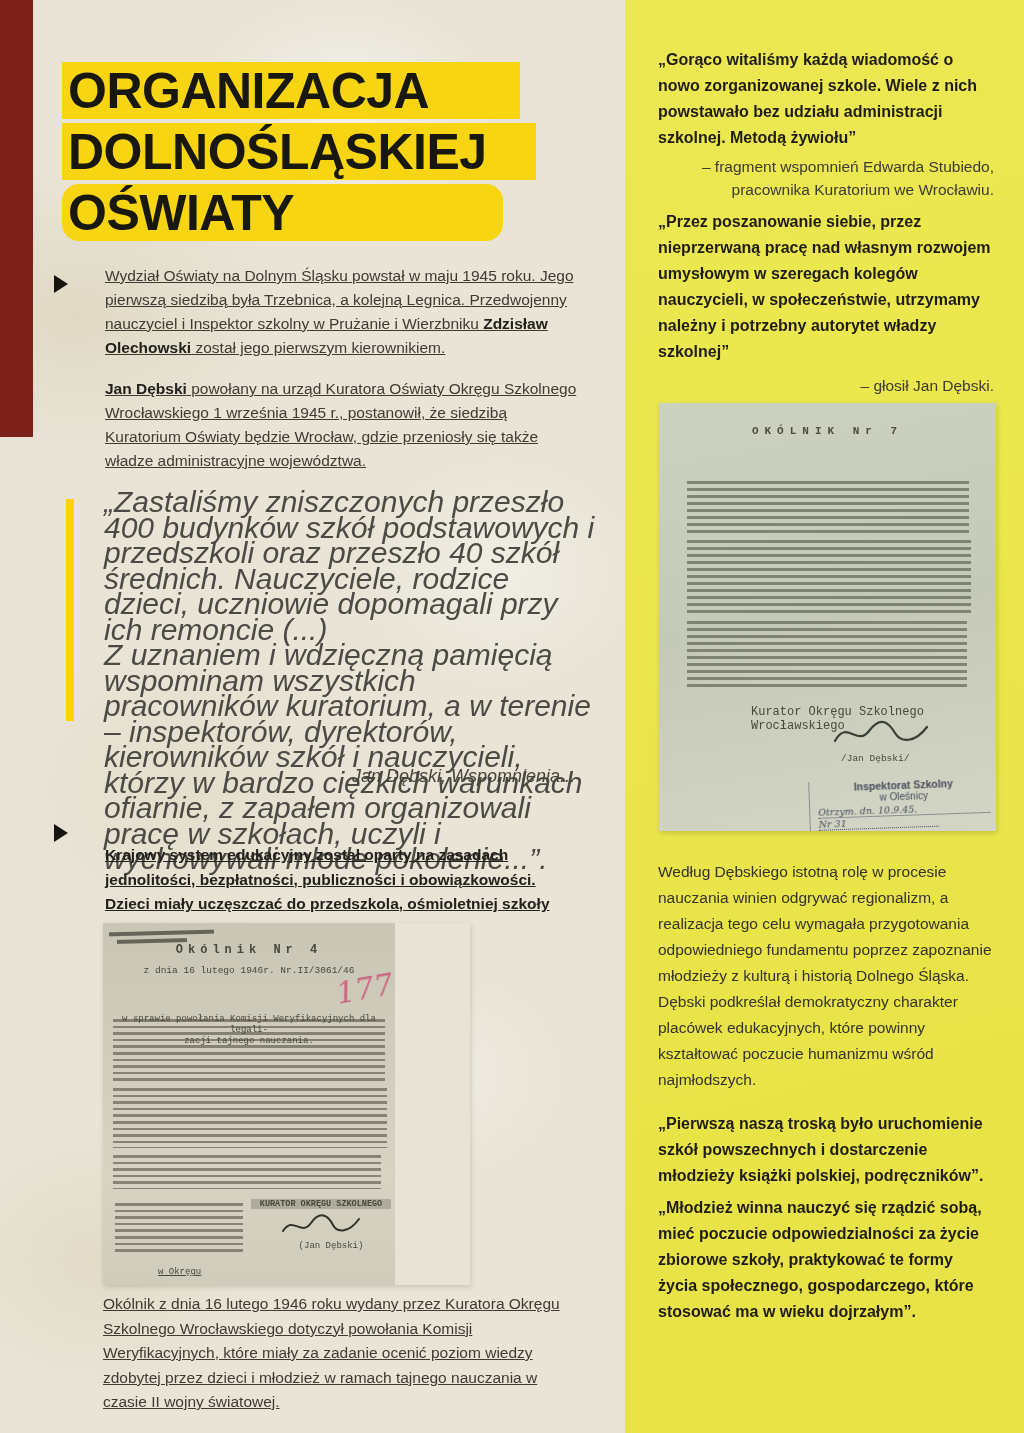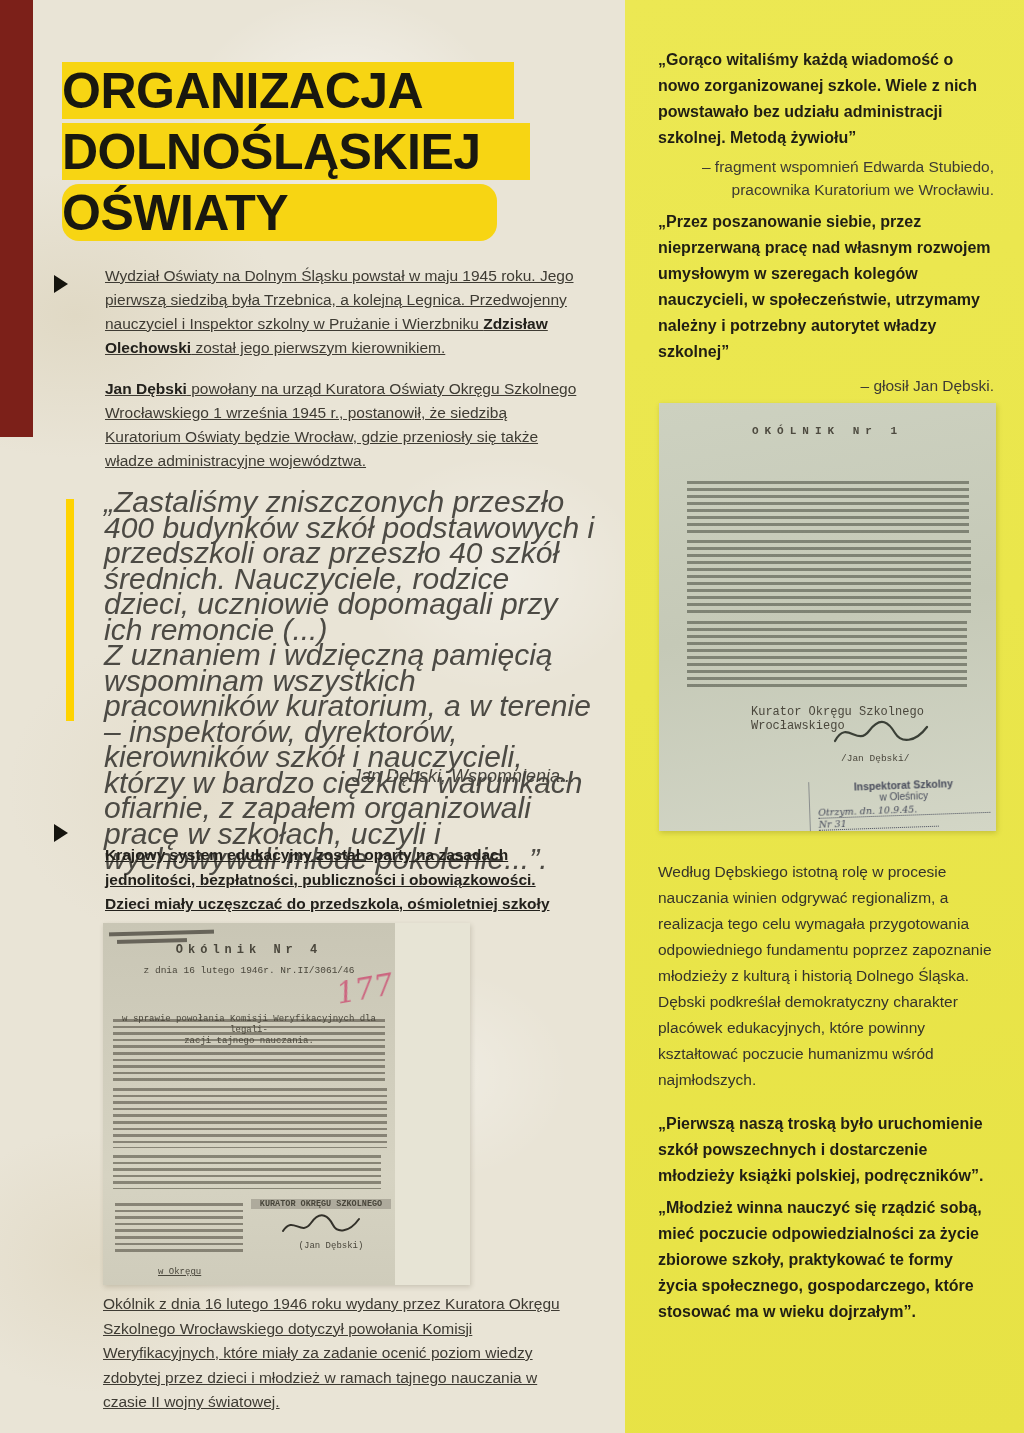--- a/index.html
+++ b/index.html
@@ -11,21 +11,21 @@
       radial-gradient(ellipse 320px 220px at 12% 22%, rgba(201,188,152,.28), transparent 65%),
       radial-gradient(ellipse 260px 200px at 55% 8%, rgba(255,255,255,.5), transparent 60%),
       radial-gradient(ellipse 300px 260px at 30% 55%, rgba(206,193,158,.18), transparent 60%),
       radial-gradient(ellipse 240px 200px at 80% 40%, rgba(255,255,255,.35), transparent 60%),
       radial-gradient(ellipse 260px 220px at 15% 88%, rgba(201,186,148,.22), transparent 60%),
       radial-gradient(ellipse 220px 180px at 70% 75%, rgba(255,255,255,.3), transparent 60%);}
   .red-stripe{position:absolute;left:0;top:0;width:33px;height:437px;background:#7c2019;}
   
   .title{position:absolute;left:62px;top:62px;}
   .title-row{background:#f7d513;color:#19180f;font-weight:bold;font-size:50px;
-    height:57px;line-height:58px;padding-left:0;letter-spacing:-.5px;margin-bottom:4px;}
+    height:57px;line-height:58px;padding-left:6px;letter-spacing:-.5px;margin-bottom:4px;}
   .r1{width:452px;} .r2{width:468px;} .r3{width:435px;border-radius:17px;}
   
   .tri{position:absolute;width:0;height:0;border-top:9px solid transparent;
        border-bottom:9px solid transparent;border-left:14px solid #15140e;}
   .t1{left:54px;top:275px;} .t2{left:54px;top:824px;}
   
   .body{position:absolute;margin:0;font-size:15.5px;line-height:24px;color:#3e3b33;text-decoration:underline;}
   .body b{color:#23211c;}
   .p1{left:105px;top:264px;width:478px;}
   .p2{left:105px;top:377px;width:478px;}
@@ -151,21 +151,21 @@
 
   <aside class="right-col">
     <div class="rq">„Gorąco witaliśmy każdą wiadomość o nowo zorganizowanej szkole. Wiele z nich powstawało bez udziału administracji szkolnej. Metodą żywiołu”</div>
     <div class="rattr ra prel">– fragment wspomnień Edwarda Stubiedo,
 pracownika Kuratorium we Wrocławiu.</div>
 
     <div class="rq qb">„Przez poszanowanie siebie, przez nieprzerwaną pracę nad własnym rozwojem umysłowym w szeregach kolegów nauczycieli, w społeczeństwie, utrzymamy należny i potrzebny autorytet władzy szkolnej”</div>
     <div class="rattr rb">– głosił Jan Dębski.</div>
 
     <figure class="doc2">
-      <div class="d2-header doctext">OKÓLNIK Nr 1</div>
+      <div class="d2-header doctext">OKÓLNIK Nr 7</div>
       <div class="tl2 c1"></div>
       <div class="tl2 c2"></div>
       <div class="tl2 c3"></div>
       <div class="d2-sender doctext">Kurator Okręgu Szkolnego Wrocławskiego</div>
       <svg class="d2-sig" width="100" height="30" viewBox="0 0 100 30">
           <path d="M4 22 C 16 0, 26 28, 38 12 S 58 4, 64 14 S 84 24, 96 8" stroke="#3a3f36" stroke-width="2.2" fill="none" stroke-linecap="round"></path>
         </svg>
       <div class="d2-signame doctext">/Jan Dębski/</div>
       <div class="d2-stamp">
         <div class="s1">Inspektorat Szkolny</div>

